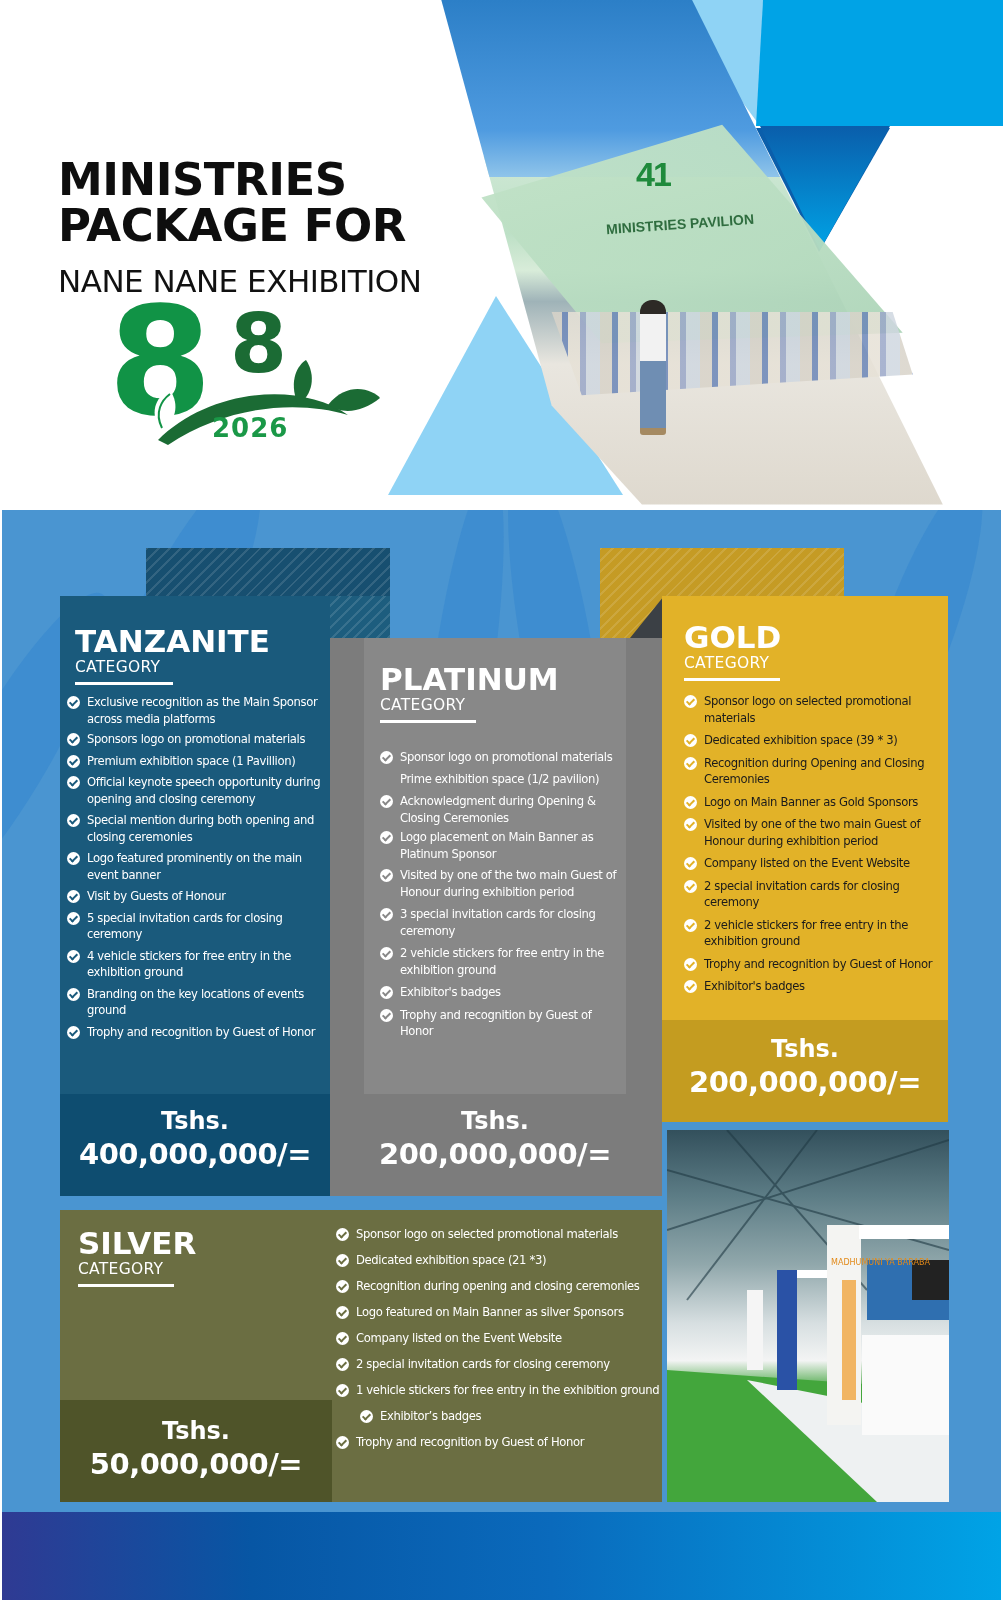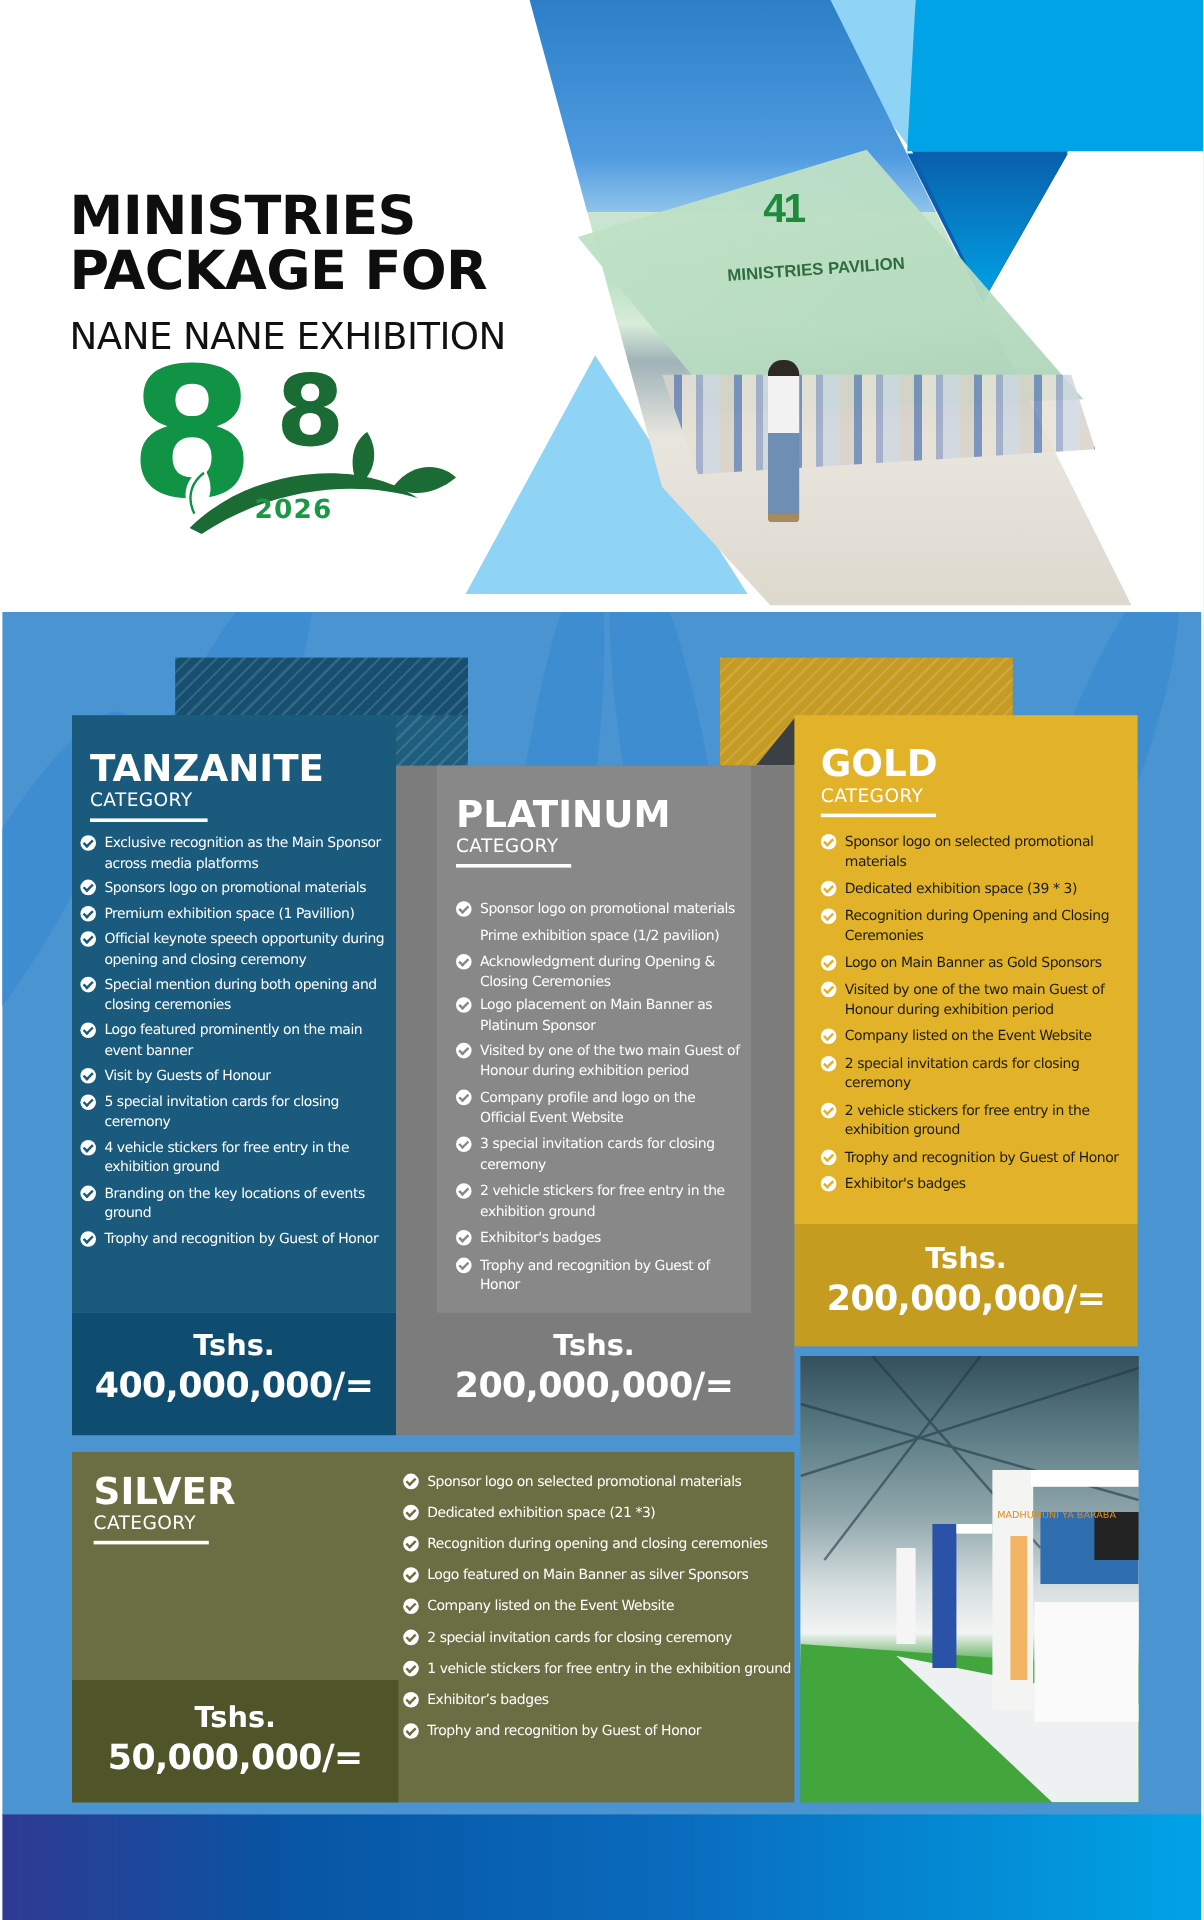--- a/index.html
+++ b/index.html
@@ -43,21 +43,21 @@
   .title-block { position: absolute; left: 58px; top: 157px; }
   .title-line1, .title-line2 {
     font-family: "DejaVu Sans", sans-serif; font-weight: bold; font-size: 45px; line-height: 46px;
     color: #0e0e0e; letter-spacing: -0.5px;
   }
   .title-sub { font-family: "DejaVu Sans", sans-serif; font-size: 31px; color: #111; margin-top: 14px; letter-spacing: -0.5px; }
 
   .logo88 { position: absolute; left: 108px; top: 305px; width: 280px; height: 150px; }
   .logo-big8 { position: absolute; left: 0; top: -18px; font-family: "DejaVu Sans", sans-serif; font-weight: bold; font-size: 150px; color: #119346; line-height: 150px; }
   .logo-small8 { position: absolute; left: 122px; top: -2px; font-family: "DejaVu Sans", sans-serif; font-weight: bold; font-size: 82px; color: #1b6b34; line-height: 82px; }
-  .logo-year { position: absolute; left: 104px; top: 108px; font-family: "DejaVu Sans", sans-serif; font-weight: bold; font-size: 22px; color: #1a9847; letter-spacing: 1px; }
+  .logo-year { position: absolute; left: 104px; top: 108px; font-family: "DejaVu Sans", sans-serif; font-weight: bold; font-size: 26px; color: #1a9847; letter-spacing: 1px; }
   .logo-swoosh { position: absolute; left: 40px; top: 55px; }
 
   
   .main { position: absolute; left: 2px; top: 510px; width: 999px; height: 1003px; background: #4a95d1; overflow: hidden; }
   .main-bg-stroke { position: absolute; background: #3b8bcf; border-radius: 50%; opacity: .8; }
 
   .hatch { position: absolute;
     background-image: repeating-linear-gradient(135deg, rgba(255,255,255,.12) 0 2px, transparent 2px 8px); }
 
   .card { position: absolute; color: #fff; }
@@ -145,21 +145,20 @@
   <div class="card" style="left:362px;top:128px;width:262px;height:456px;background:#888888;padding:24px 0 0 16px;">
     <div class="card-title">PLATINUM</div>
     <div class="card-cat">CATEGORY</div>
     <div class="card-rule" style="width:96px;"></div>
     <ul class="feat-list" style="margin-top:26px;padding-right:6px;color:#888;">
       <li class="feat" style="margin-bottom:5px;"><span class="chk"></span><span style="color:#fff">Sponsor logo on promotional materials</span></li>
       <li class="feat nochk" style="margin-bottom:6px;"><span style="color:#fff">Prime exhibition space (1/2 pavilion)</span></li>
       <li class="feat" style="margin-bottom:3px;"><span class="chk"></span><span style="color:#fff">Acknowledgment during Opening &amp; Closing Ceremonies</span></li>
       <li class="feat" style="margin-bottom:5px;"><span class="chk"></span><span style="color:#fff">Logo placement on Main Banner as Platinum Sponsor</span></li>
       <li class="feat" style="margin-bottom:6px;"><span class="chk"></span><span style="color:#fff">Visited by one of the two main Guest of Honour during exhibition period</span></li>
-      <li class="feat" style="margin-bottom:6px;"><span class="chk"></span><span style="color:#fff">Company profile and logo on the Official Event Website</span></li>
       <li class="feat" style="margin-bottom:6px;"><span class="chk"></span><span style="color:#fff">3 special invitation cards for closing ceremony</span></li>
       <li class="feat" style="margin-bottom:6px;"><span class="chk"></span><span style="color:#fff">2 vehicle stickers for free entry in the exhibition ground</span></li>
       <li class="feat" style="margin-bottom:6px;"><span class="chk"></span><span style="color:#fff">Exhibitor's badges</span></li>
       <li class="feat"><span class="chk"></span><span style="color:#fff">Trophy and recognition by Guest of Honor</span></li>
     </ul>
   </div>
   <div class="price" style="left:362px;top:584px;width:262px;height:102px;padding-top:12px;">
     <div class="lbl">Tshs.</div>
     <div class="amt">200,000,000/=</div>
   </div>
@@ -244,18 +243,18 @@
     <div class="amt">50,000,000/=</div>
   </div>
   <ul class="feat-list card" style="left:334px;top:716px;width:324px;color:#6b6e42;">
     <li class="feat" style="margin-bottom:9.5px;"><span class="chk"></span><span style="color:#fff">Sponsor logo on selected promotional materials</span></li>
     <li class="feat" style="margin-bottom:9.5px;"><span class="chk"></span><span style="color:#fff">Dedicated exhibition space (21 *3)</span></li>
     <li class="feat" style="margin-bottom:9.5px;"><span class="chk"></span><span style="color:#fff">Recognition during opening and closing ceremonies</span></li>
     <li class="feat" style="margin-bottom:9.5px;"><span class="chk"></span><span style="color:#fff">Logo featured on Main Banner as silver Sponsors</span></li>
     <li class="feat" style="margin-bottom:9.5px;"><span class="chk"></span><span style="color:#fff">Company listed on the Event Website</span></li>
     <li class="feat" style="margin-bottom:9.5px;"><span class="chk"></span><span style="color:#fff">2 special invitation cards for closing ceremony</span></li>
     <li class="feat" style="margin-bottom:9.5px;"><span class="chk"></span><span style="color:#fff">1 vehicle stickers for free entry in the exhibition ground</span></li>
-    <li class="feat" style="margin-bottom:9.5px;"><span class="chk"></span><span style="color:#fff">Exhibitor’s badges</span></li>
+    <li class="feat" style="margin-bottom:9.5px;margin-left:24px;"><span class="chk"></span><span style="color:#fff">Exhibitor’s badges</span></li>
     <li class="feat"><span class="chk"></span><span style="color:#fff">Trophy and recognition by Guest of Honor</span></li>
   </ul>
 </div>
 
 <div class="footer-bar"></div>
 
 </body></html>

